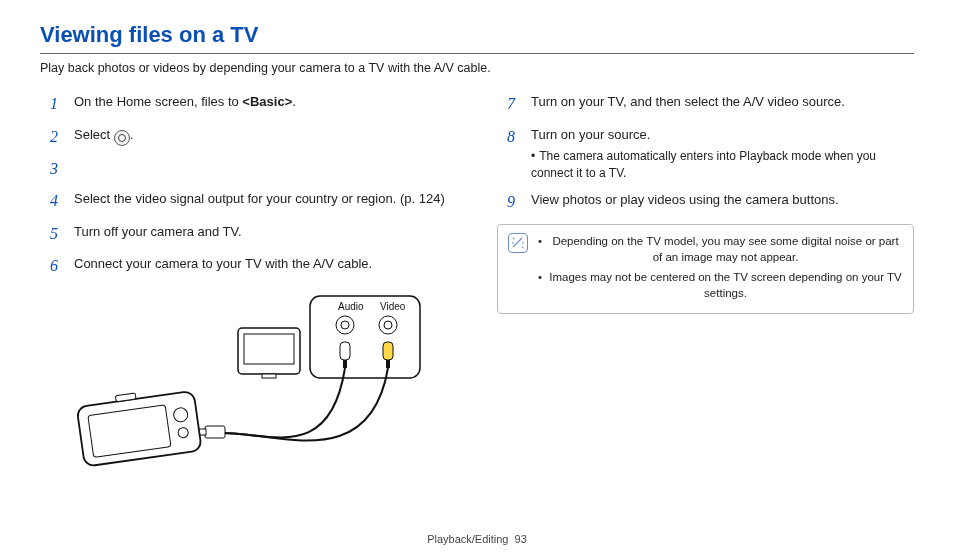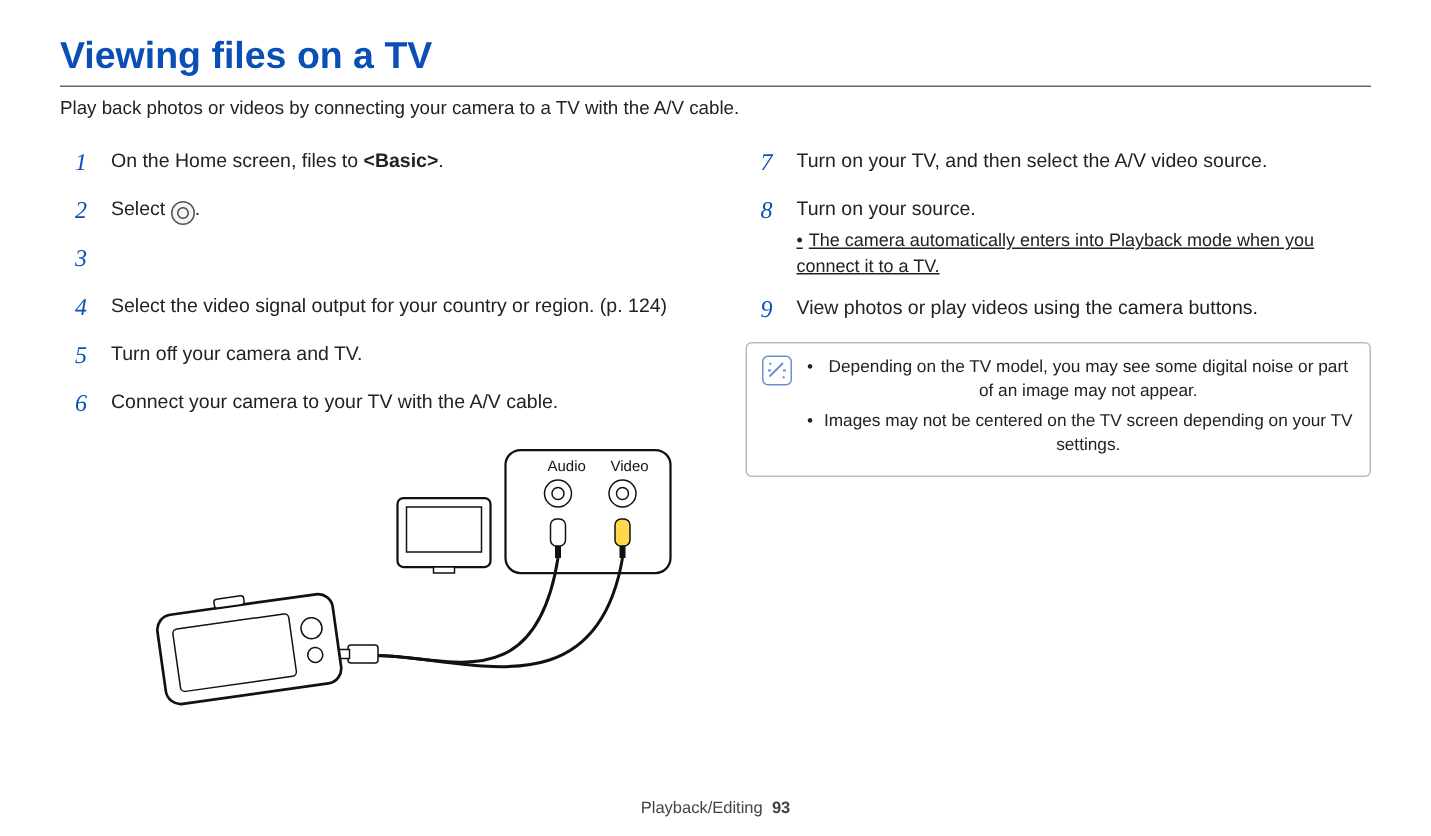--- a/index.html
+++ b/index.html
@@ -9,21 +9,21 @@
     color: #222;
     width: 954px;
     height: 557px;
     padding: 20px 40px 10px 40px;
     position: relative;
     font-size: 13px;
     line-height: 1.4;
   }
   h1.title {
     color: #0a4fb5;
-    font-size: 25px;
+    font-size: 22px;
     font-weight: 700;
     margin-bottom: 2px;
   }
   hr.rule {
     border: none;
     border-top: 1px solid #666;
     margin-bottom: 6px;
   }
   .intro { font-size: 12.5px; margin-bottom: 16px; }
   .columns {
@@ -45,21 +45,20 @@
     font-family: Georgia, "Times New Roman", serif;
     font-size: 16px;
     font-weight: 500;
     min-width: 14px;
   }
   ol.steps > li .body { flex: 1; }
   .body .sub {
     font-size: 12px;
     margin-top: 4px;
     padding-left: 0;
-    text-decoration: underline;
   }
   .body .sub .bullet { margin-right: 4px; }
   .bold { font-weight: 700; }
   .arrow { font-size: 12px; padding: 0 2px; }
   .round-icon {
     display: inline-flex;
     align-items: center;
     justify-content: center;
     width: 16px; height: 16px;
     border: 1px solid #555;
@@ -71,21 +70,20 @@
   .round-icon::before {
     content: "";
     width: 6px; height: 6px;
     border: 1.5px solid #444;
     border-radius: 50%;
     display: block;
   }
   .illus-wrap {
     margin-top: 8px;
     padding-left: 30px;
-    text-align: right;
   }
   .notebox {
     border: 1px solid #bbb;
     border-radius: 4px;
     display: flex;
     gap: 10px;
     padding: 8px 10px;
     font-size: 11.5px;
     margin-top: 6px;
     text-align: center;
@@ -102,29 +100,29 @@
   .notebox ul li { margin-bottom: 4px; display: flex; gap: 6px; }
   .notebox ul li::before { content: "•"; }
   .footer {
     position: absolute;
     bottom: 10px;
     left: 0; right: 0;
     text-align: center;
     font-size: 11px;
     color: #444;
   }
-  .footer .pn { font-weight: 700; margin-top: 16px; }
+  .footer .pn { font-weight: 400; margin-top: 16px; }
   .label-small { font-size: 10px; }
 </style>
 </head>
 <body>
 
 <h1 class="title">Viewing files on a TV</h1>
 <hr class="rule">
-<p class="intro">Play back photos or videos by connecting your camera to a TV with the A/V cable.</p>
+<p class="intro">Play back photos or videos by depending your camera to a TV with the A/V cable.</p>
 
 <div class="columns">
   <div class="col">
     <ol class="steps" id="left-steps">
         <li>
           <span class="num">1</span>
           <div class="body">
             <div><span>On the Home screen, files to </span><span class="bold">&lt;Basic&gt;</span><span>.</span></div>
           </div>
         </li>

